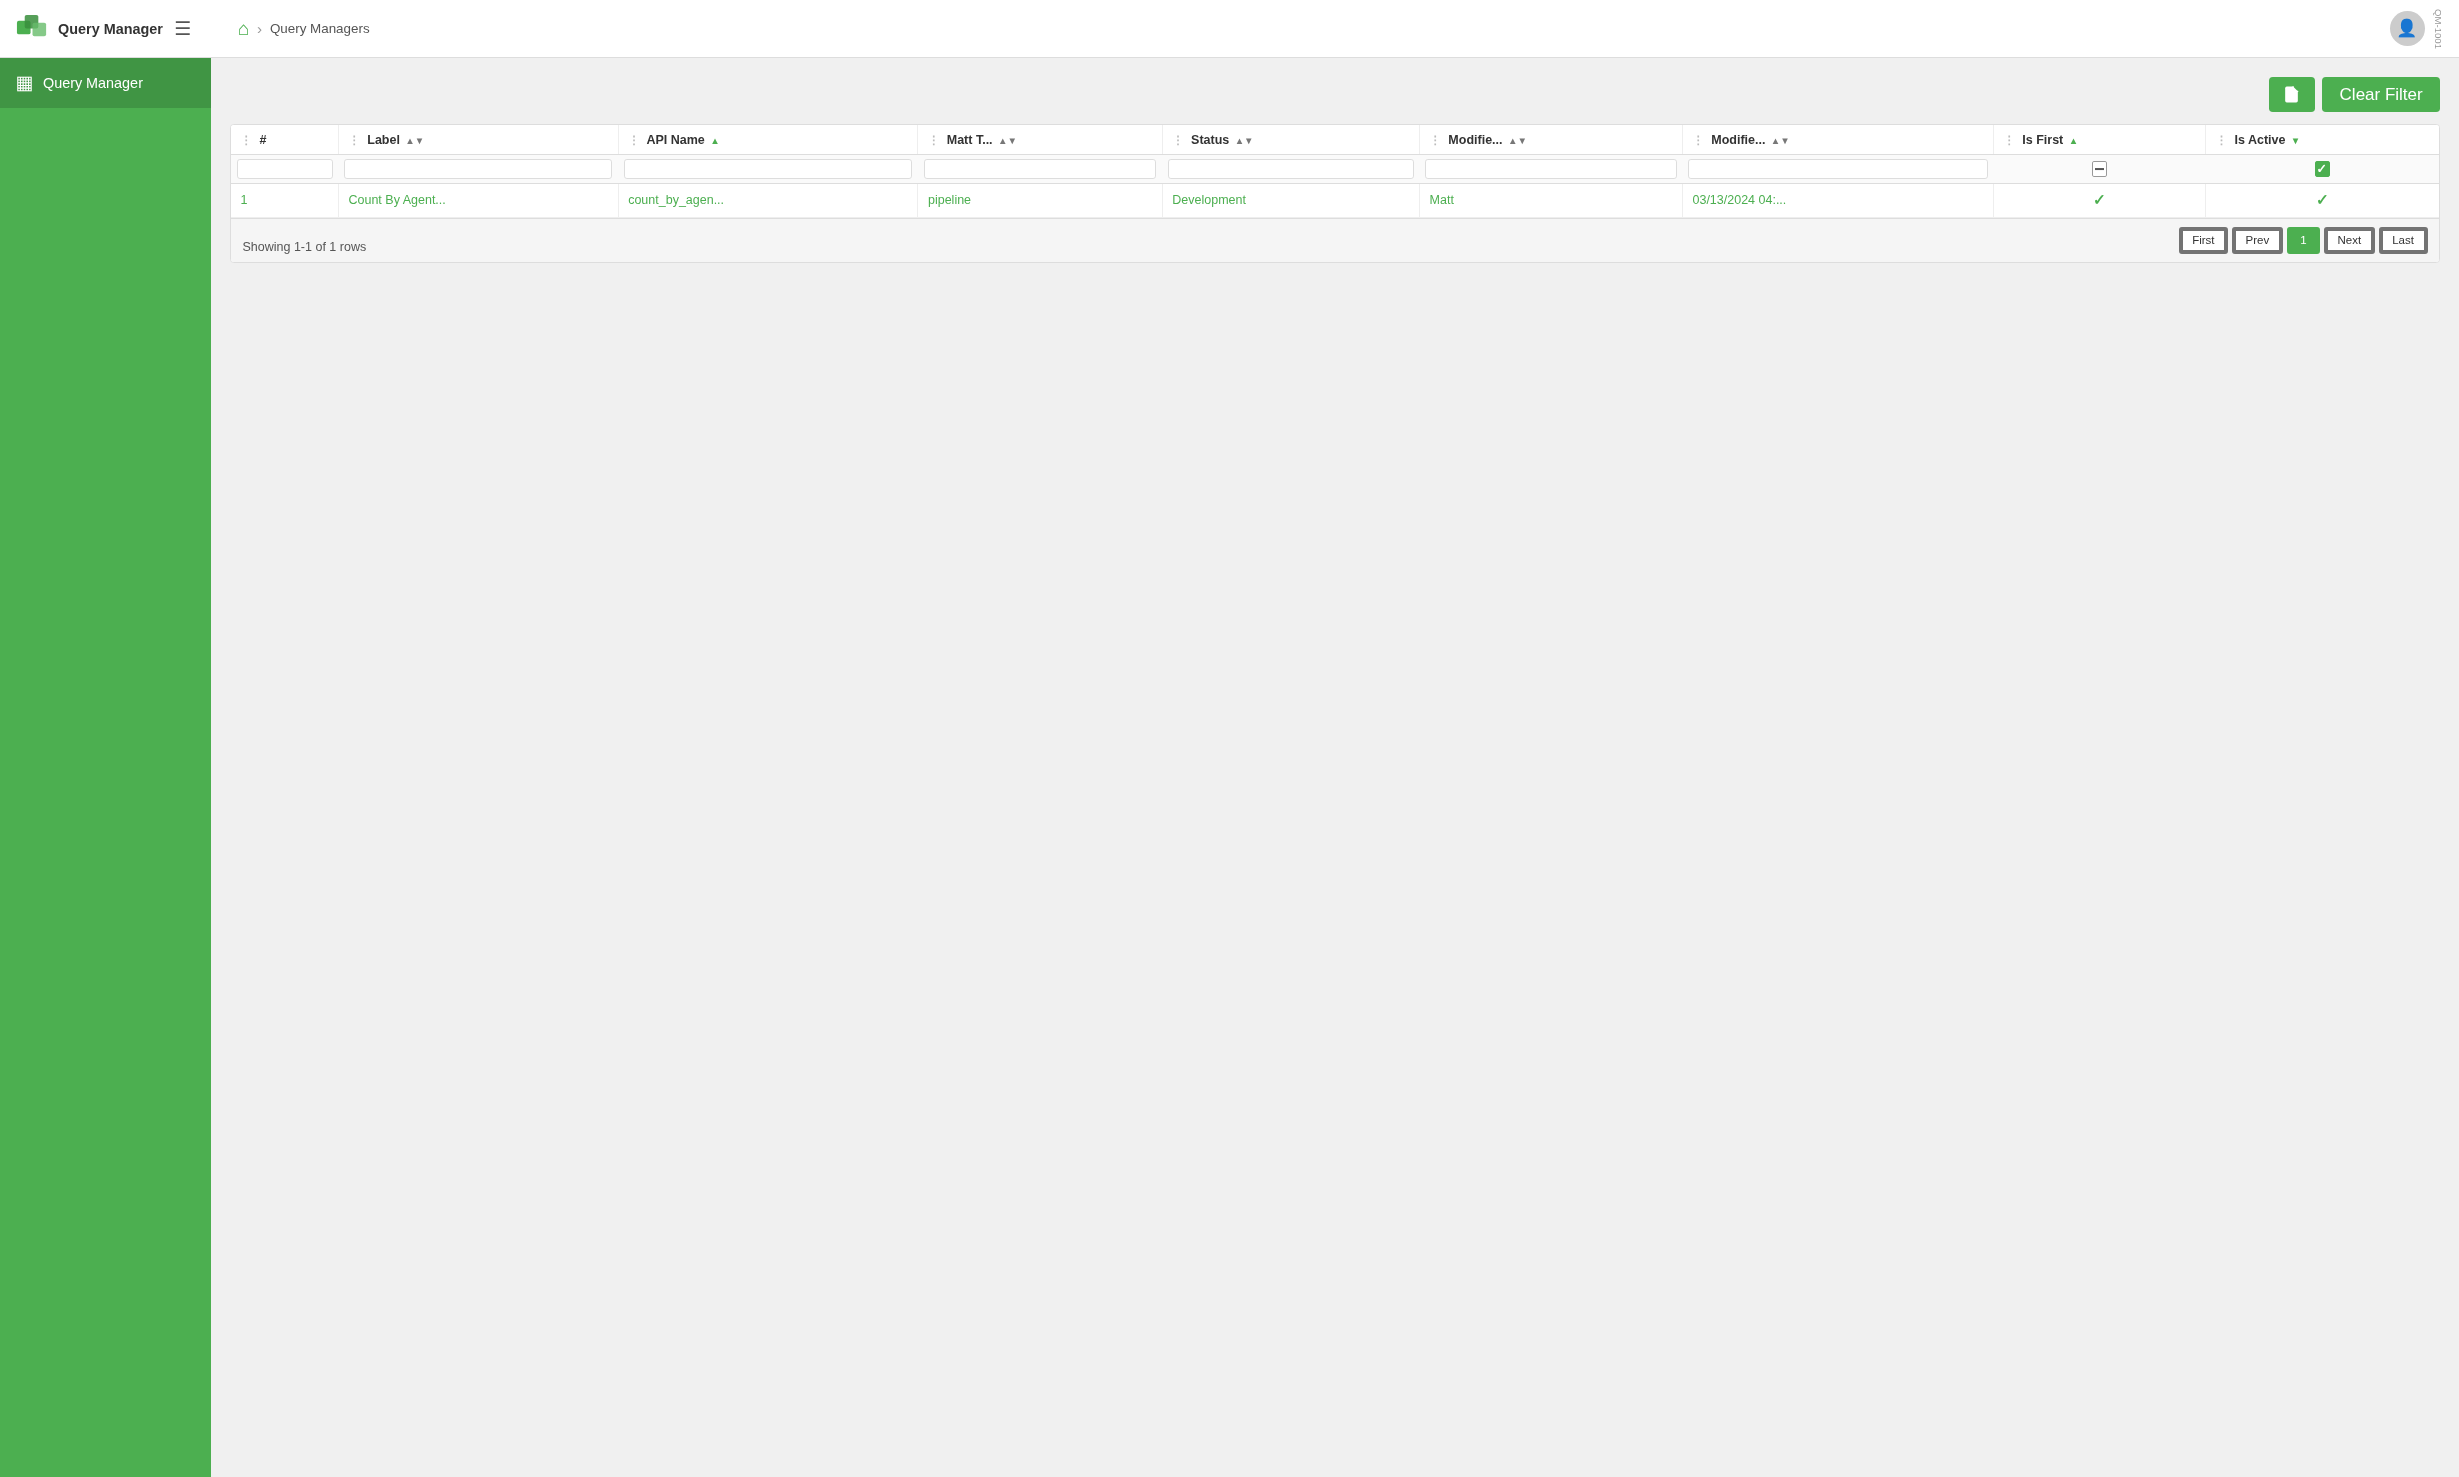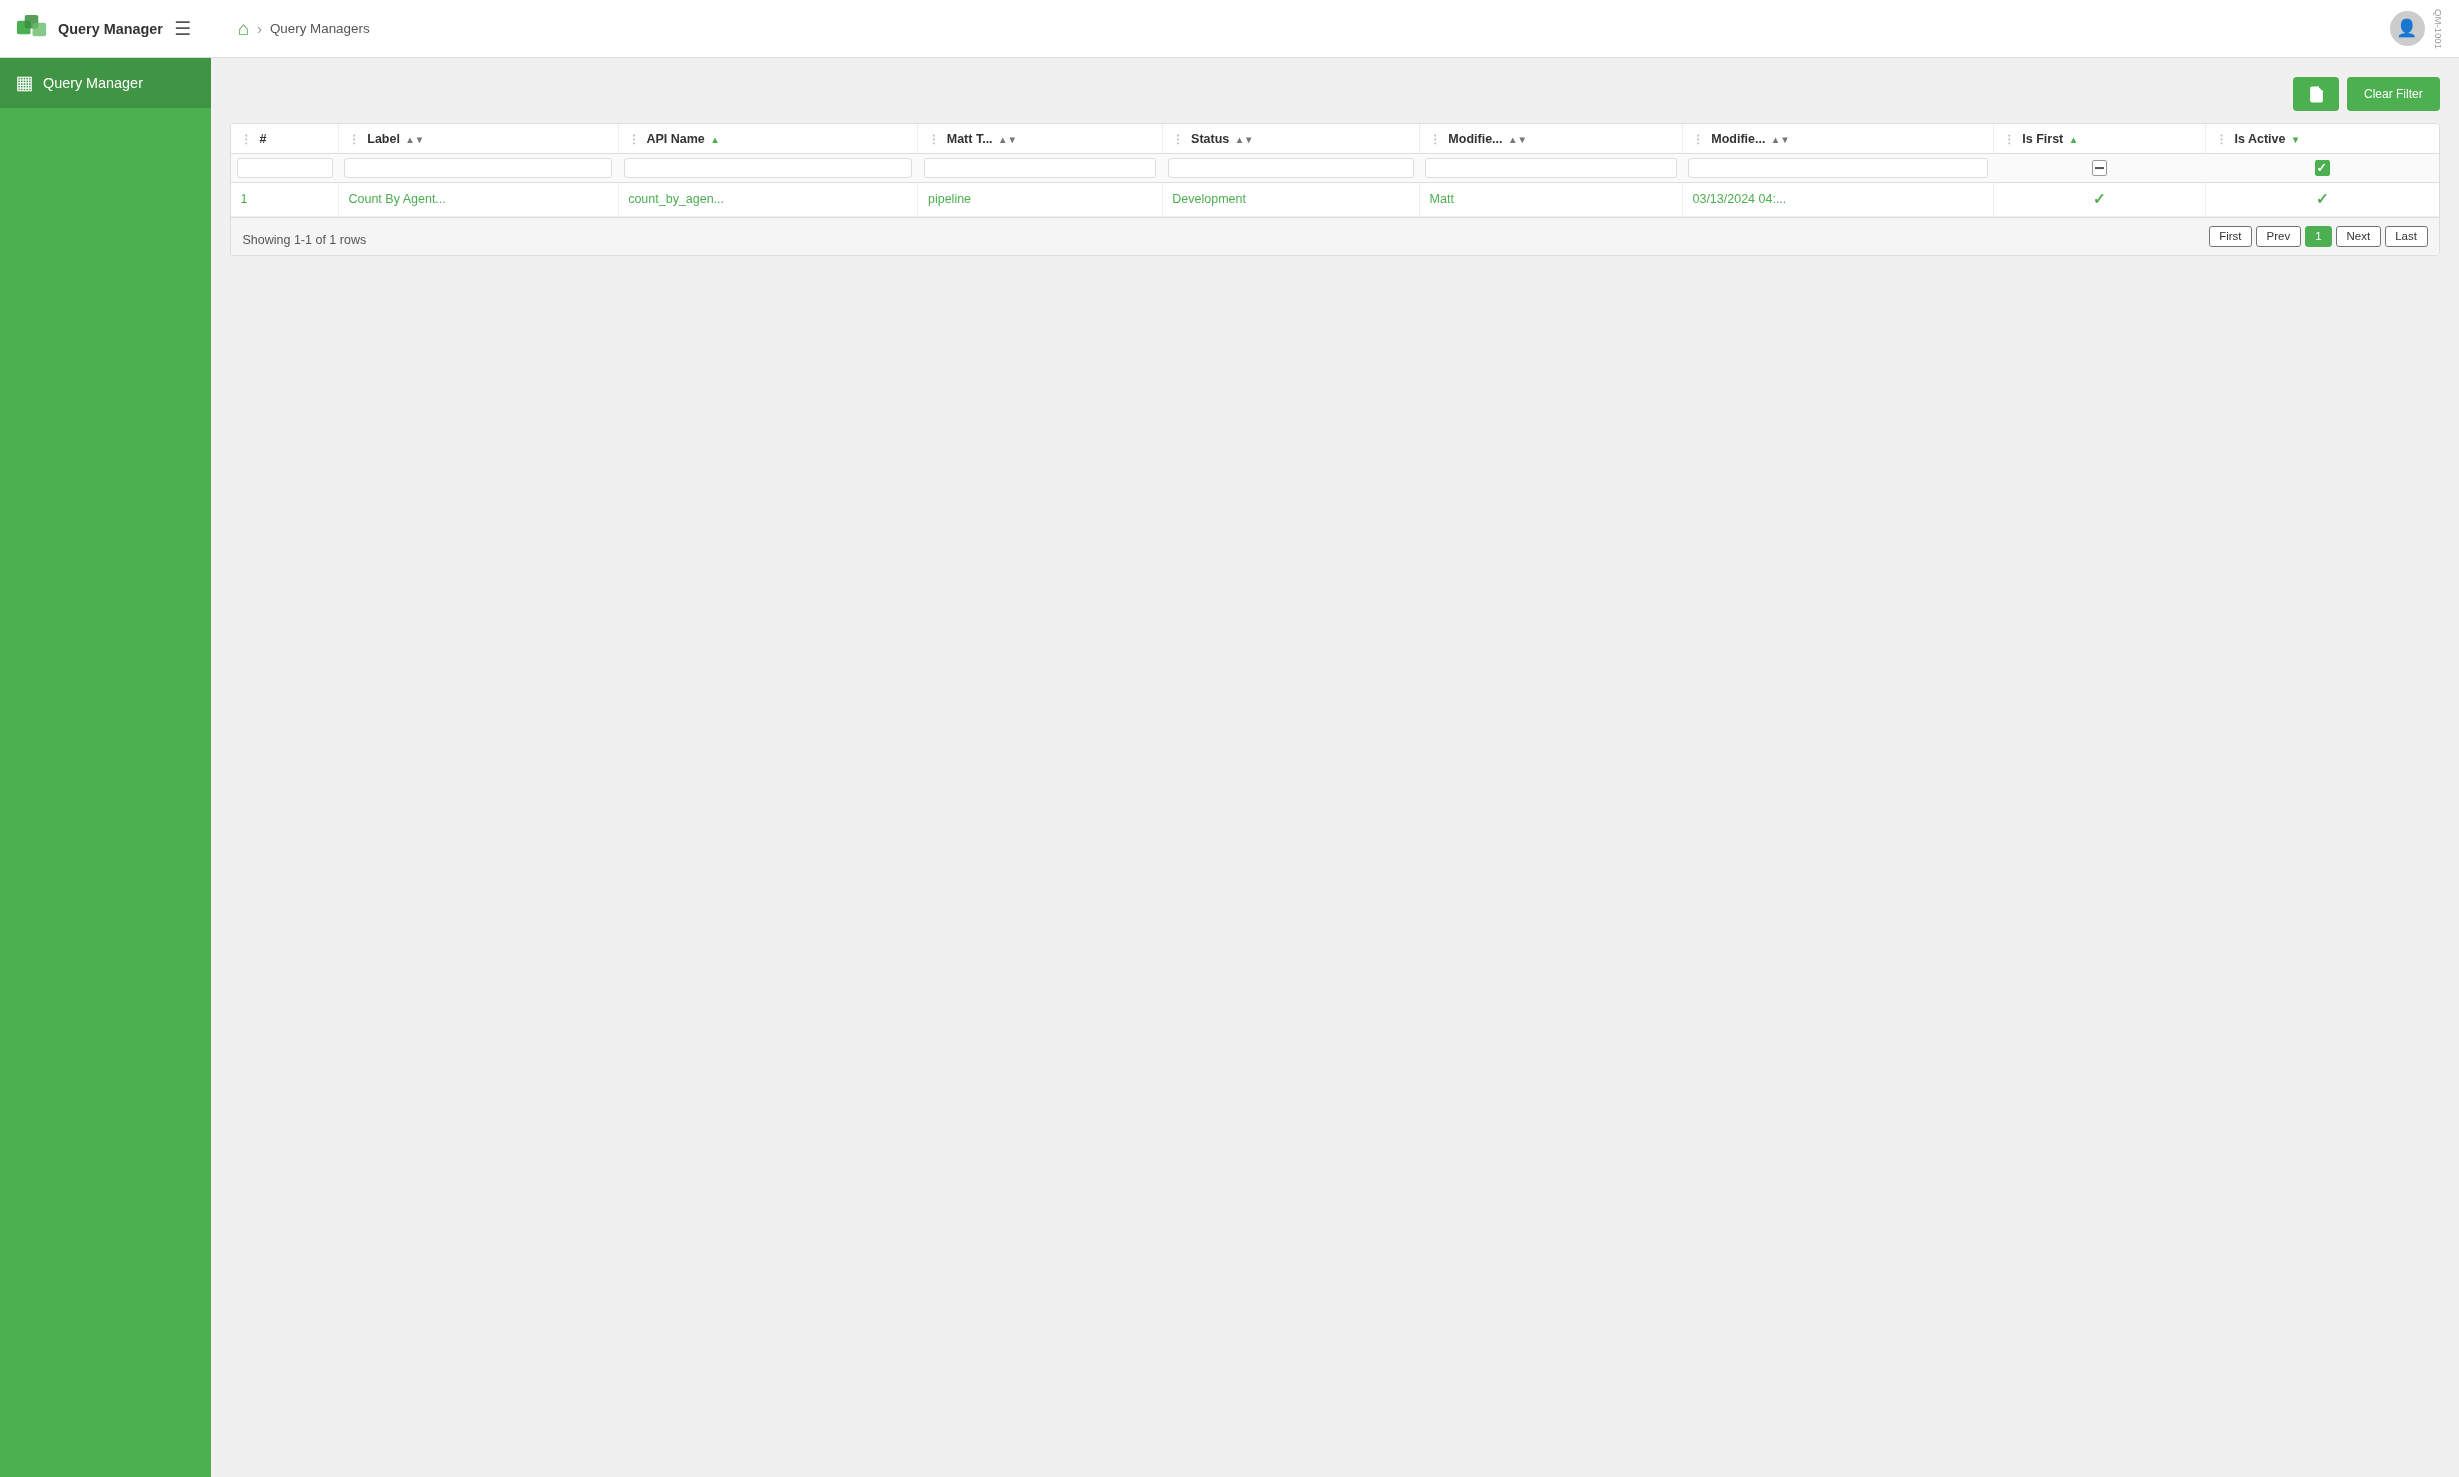--- a/index.html
+++ b/index.html
@@ -132,21 +132,21 @@
       font-size: 13.4px;
     }
     .btn-new svg { width: 19px; height: 19px; fill: #fff; }
     .btn-clear {
       background: #4caf50;
       color: #fff;
       border: none;
       border-radius: 3.8px;
       padding: 7.7px 17.3px;
       cursor: pointer;
-      font-size: 12px;
+      font-size: 17px;
       font-weight: 500;
     }
 
     
     .table-container {
       background: #fff;
       border: 1px solid #ddd;
       border-radius: 3.8px;
       overflow: hidden;
     }
@@ -266,21 +266,21 @@
       background: #f5f5f5;
       border-top: 1px solid #ddd;
       font-size: 12.5px;
       color: #555;
     }
     .pagination-btns {
       display: flex;
       gap: 3.8px;
     }
     .page-btn {
-      border: 1px solid #737373;
+      border: 4px solid #737373;
       background: #fff;
       padding: 3.8px 9.6px;
       border-radius: 2.9px;
       cursor: pointer;
       font-size: 11.5px;
       color: #333;
     }
     .page-btn.active {
       background: #4caf50;
       color: #fff;

